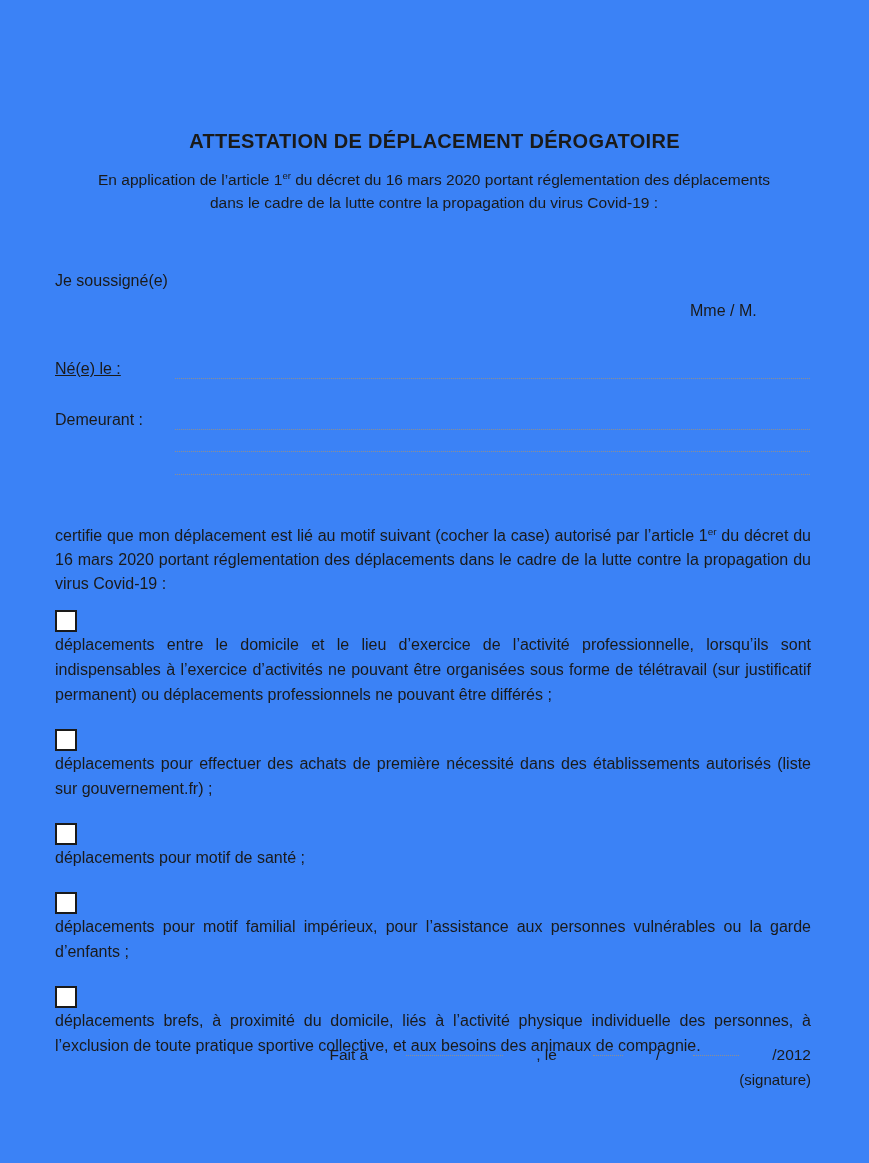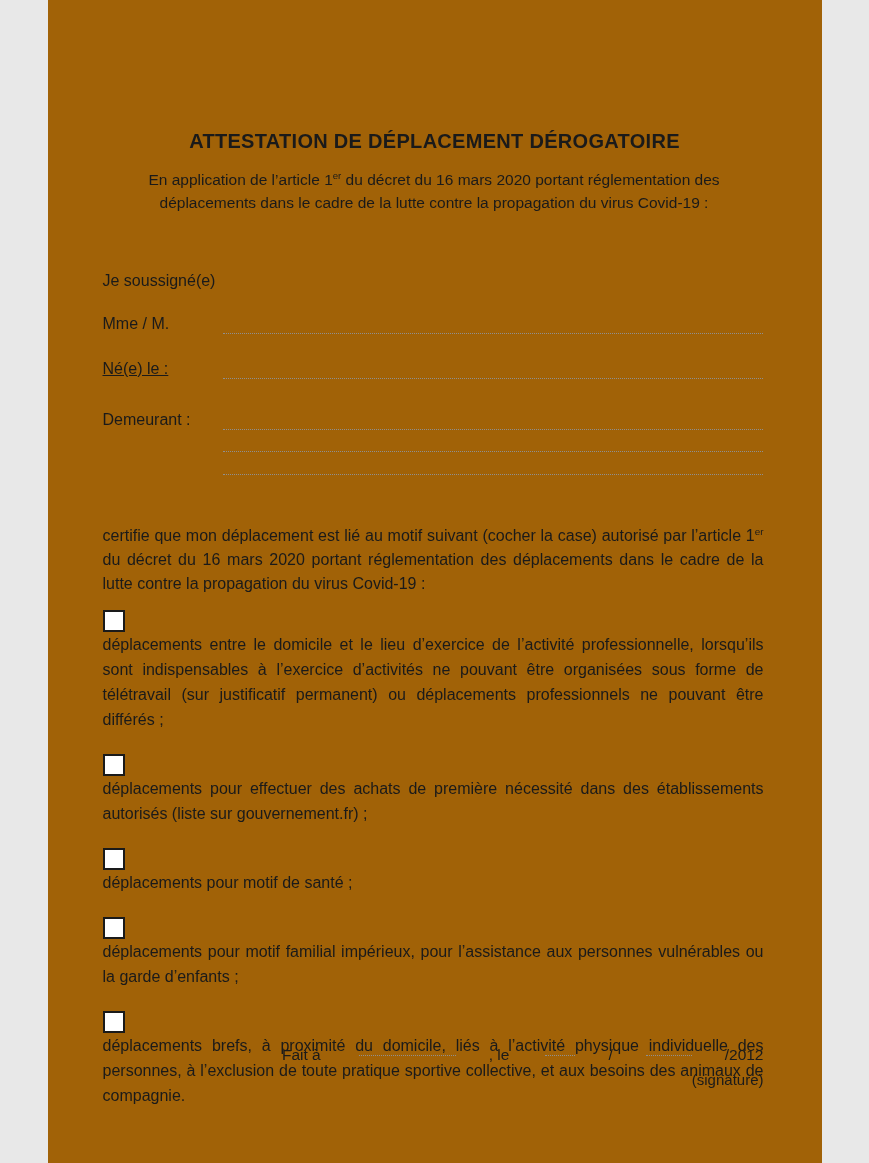--- a/index.html
+++ b/index.html
@@ -1,22 +1,22 @@
 <!DOCTYPE html>
 <html><head>
 <meta charset="utf-8">
 <style>
   * { margin: 0; padding: 0; box-sizing: border-box; }
   html, body { background: #e8e8e8; }
   .page {
     position: relative;
-    width: 774px;
+    width: 869px;
     height: 1163px;
     margin: 0 auto;
-    background: #a16207;
+    background: #3b82f6;
     color: #1a1a1a;
     font-family: "Liberation Sans", sans-serif;
     overflow: hidden;
   }
   .title {
     position: absolute;
     top: 130px; left: 0; right: 0;
     text-align: center;
     font-size: 20px;
     font-weight: 700;
@@ -39,21 +39,21 @@
     top: 272px; left: 55px;
     font-size: 16px;
   }
   .field-row {
     position: absolute;
     left: 55px; right: 59px;
     height: 20px;
     display: flex;
     align-items: flex-end;
   }
-  .field-row.r1 { top: 314px; }
+  .field-row.r1 { top: 301px; flex-direction: column; }
   .field-row.r2 { top: 359px; text-decoration: underline; }
   .field-row.r3 { top: 410px; }
   .field-label {
     width: 120px;
     flex-shrink: 0;
     font-size: 16px;
     line-height: 20px;
   }
   .dotted-line {
     flex: 1;

